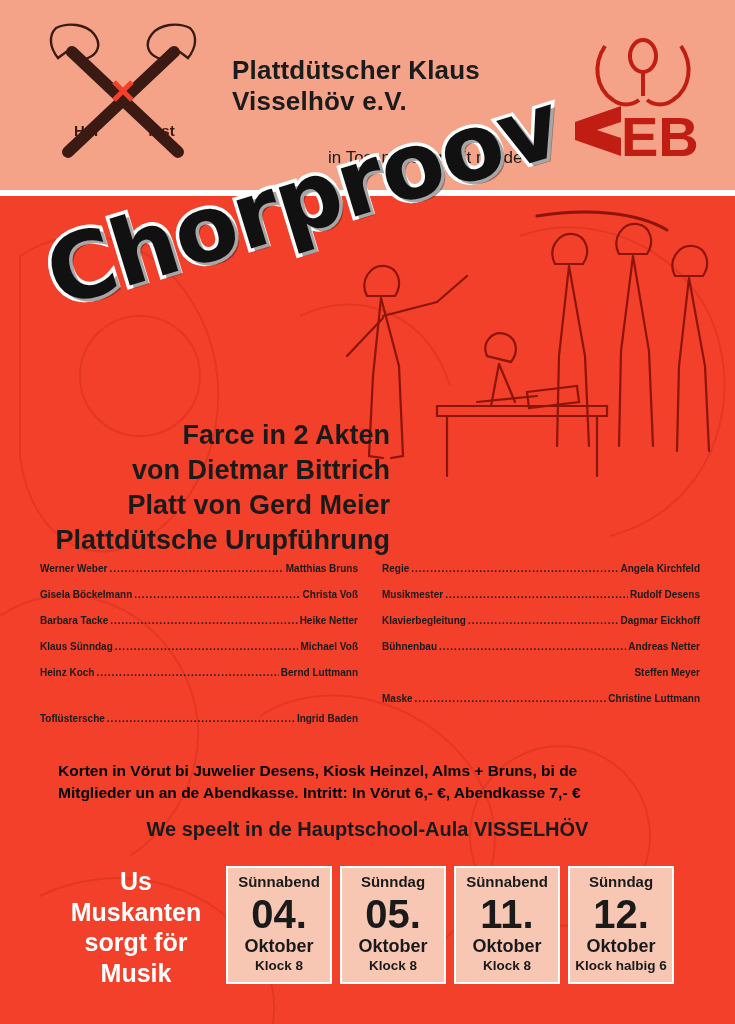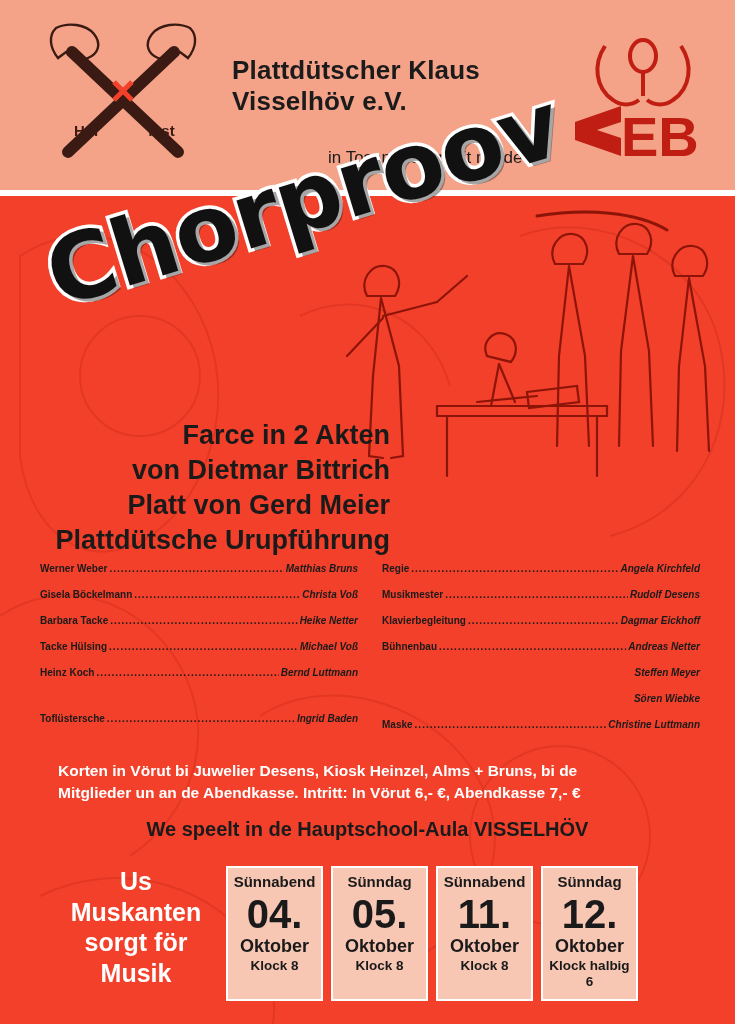--- a/index.html
+++ b/index.html
@@ -151,33 +151,33 @@
   }
   .cast-row .role { flex: 0 0 auto; }
   .cast-row .dots {
     flex: 1 1 auto;
     overflow: hidden;
     white-space: nowrap;
     margin: 0 2px;
     letter-spacing: 1px;
     font-weight: bold;
   }
-  .cast-row .name { flex: 0 0 auto; font-style: italic; }
+  .cast-row .name { flex: 0 0 auto; }
   .cast-row.right-only { justify-content: flex-end; }
   .cast-spacer { height: 20px; }
 
   
   .info {
     position: absolute;
     left: 58px;
     top: 760px;
     width: 625px;
     font-size: 15.5px;
     font-weight: bold;
-    color: #ffffff;
+    color: #000000;
     line-height: 1.45;
   }
   .venue {
     position: absolute;
     left: 0;
     top: 818px;
     width: 735px;
     text-align: center;
     font-size: 20px;
     font-weight: bold;
@@ -193,21 +193,21 @@
     text-align: center;
     font-size: 25px;
     font-weight: bold;
     color: #ffffff;
     line-height: 1.22;
   }
   .dates {
     position: absolute;
     left: 226px;
     top: 866px;
-    width: 412px;
+    width: 448px;
     display: flex;
     gap: 8px;
   }
   .date-box {
     flex: 1 1 0;
     background: #f7c7b4;
     border: 2px solid #ffffff;
     text-align: center;
     padding: 6px 2px 8px;
     color: #1a1a1a;
@@ -347,21 +347,21 @@
         <span class="role">Gisela Böckelmann</span>
         <span class="dots">.........................................................</span>
         <span class="name">Christa Voß</span>
       </div>
       <div class="cast-row">
         <span class="role">Barbara Tacke</span>
         <span class="dots">.........................................................</span>
         <span class="name">Heike Netter</span>
       </div>
       <div class="cast-row">
-        <span class="role">Tacke Hülsing</span>
+        <span class="role">Klaus Sünndag</span>
         <span class="dots">.........................................................</span>
         <span class="name">Michael Voß</span>
       </div>
       <div class="cast-row">
         <span class="role">Heinz Koch</span>
         <span class="dots">.........................................................</span>
         <span class="name">Bernd Luttmann</span>
       </div>
       <div class="cast-spacer"></div>
       <div class="cast-row">
@@ -387,23 +387,20 @@
         <span class="dots">.........................................................</span>
         <span class="name">Dagmar Eickhoff</span>
       </div>
       <div class="cast-row">
         <span class="role">Bühnenbau</span>
         <span class="dots">.........................................................</span>
         <span class="name">Andreas Netter</span>
       </div>
       <div class="cast-row right-only">
         <span class="name">Steffen Meyer</span>
-      </div>
-      <div class="cast-row right-only">
-        <span class="name">Sören Wiebke</span>
       </div>
       <div class="cast-row">
         <span class="role">Maske</span>
         <span class="dots">.........................................................</span>
         <span class="name">Christine Luttmann</span>
       </div>
     </div>
   </div>
 
   <div class="info">

